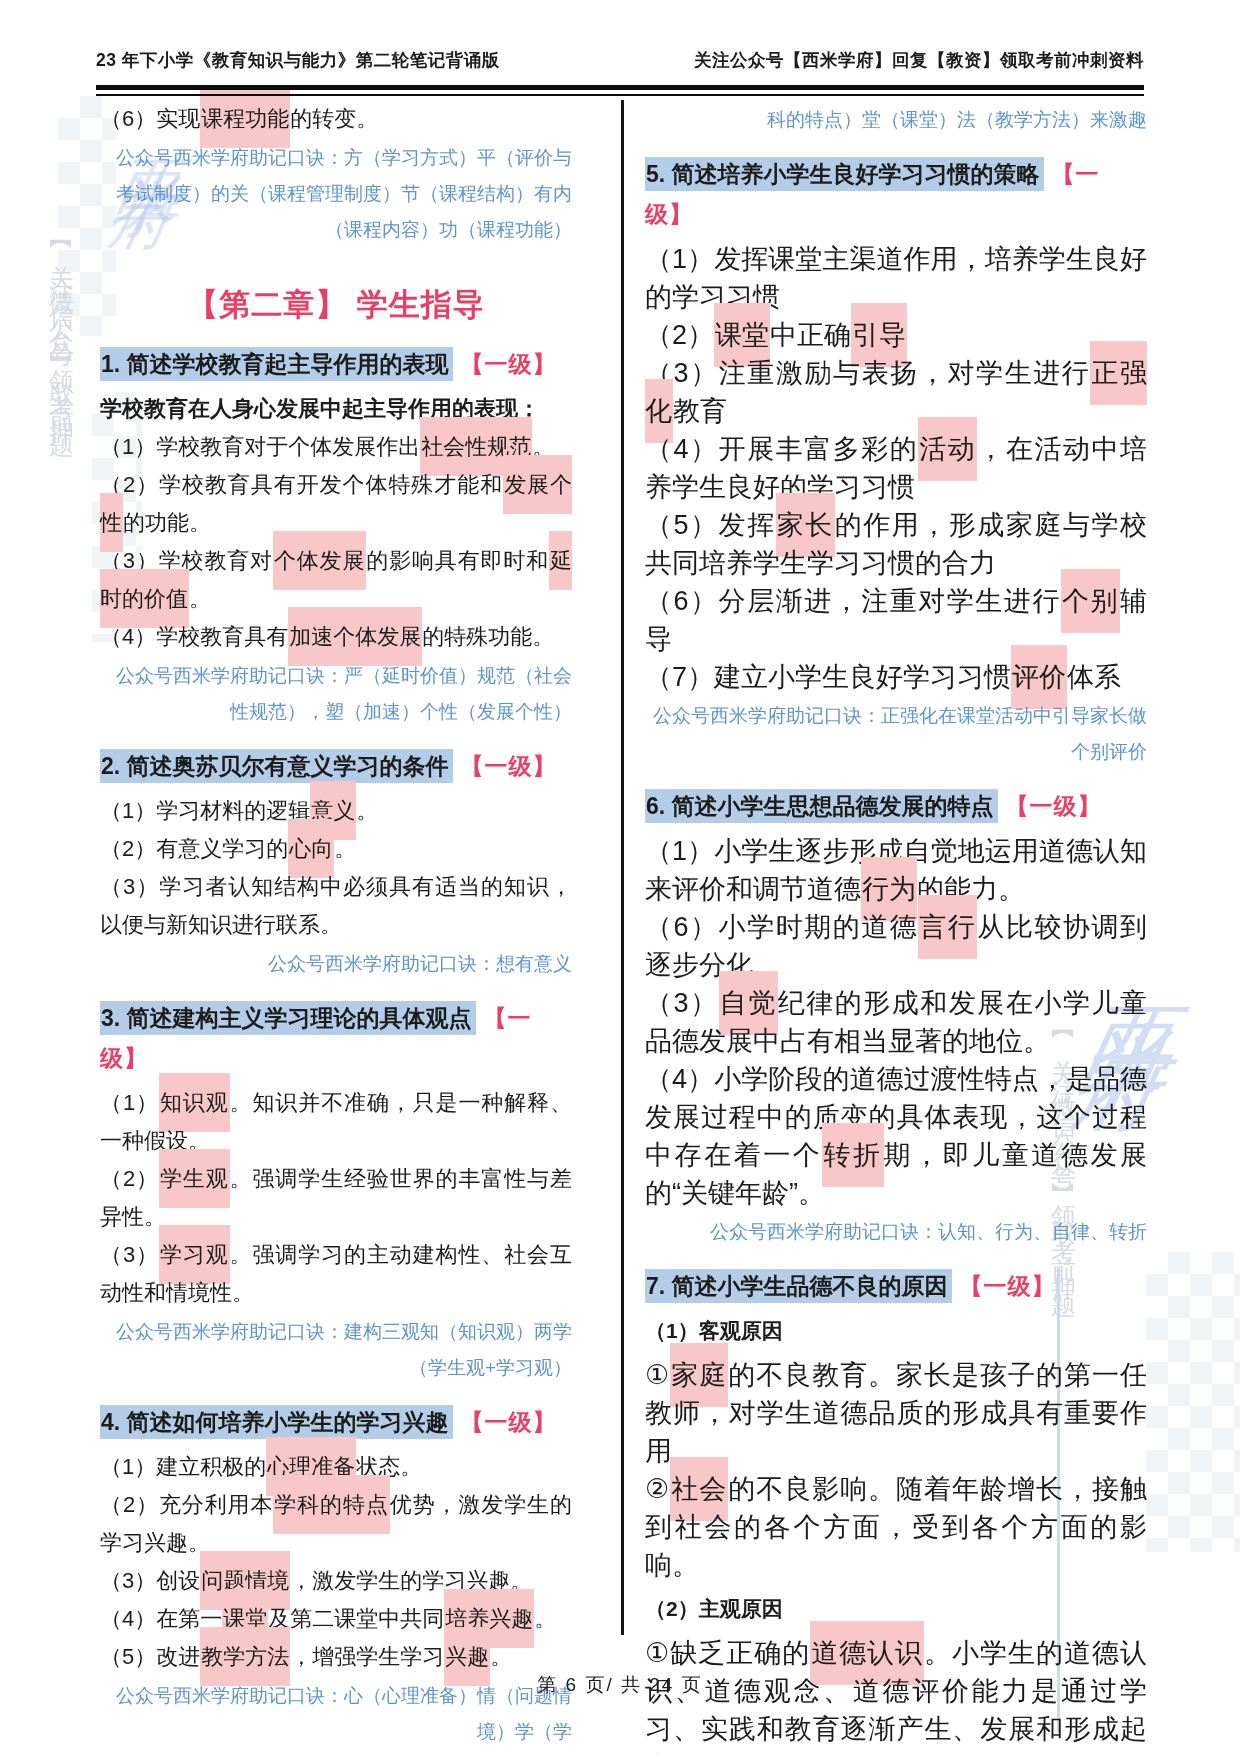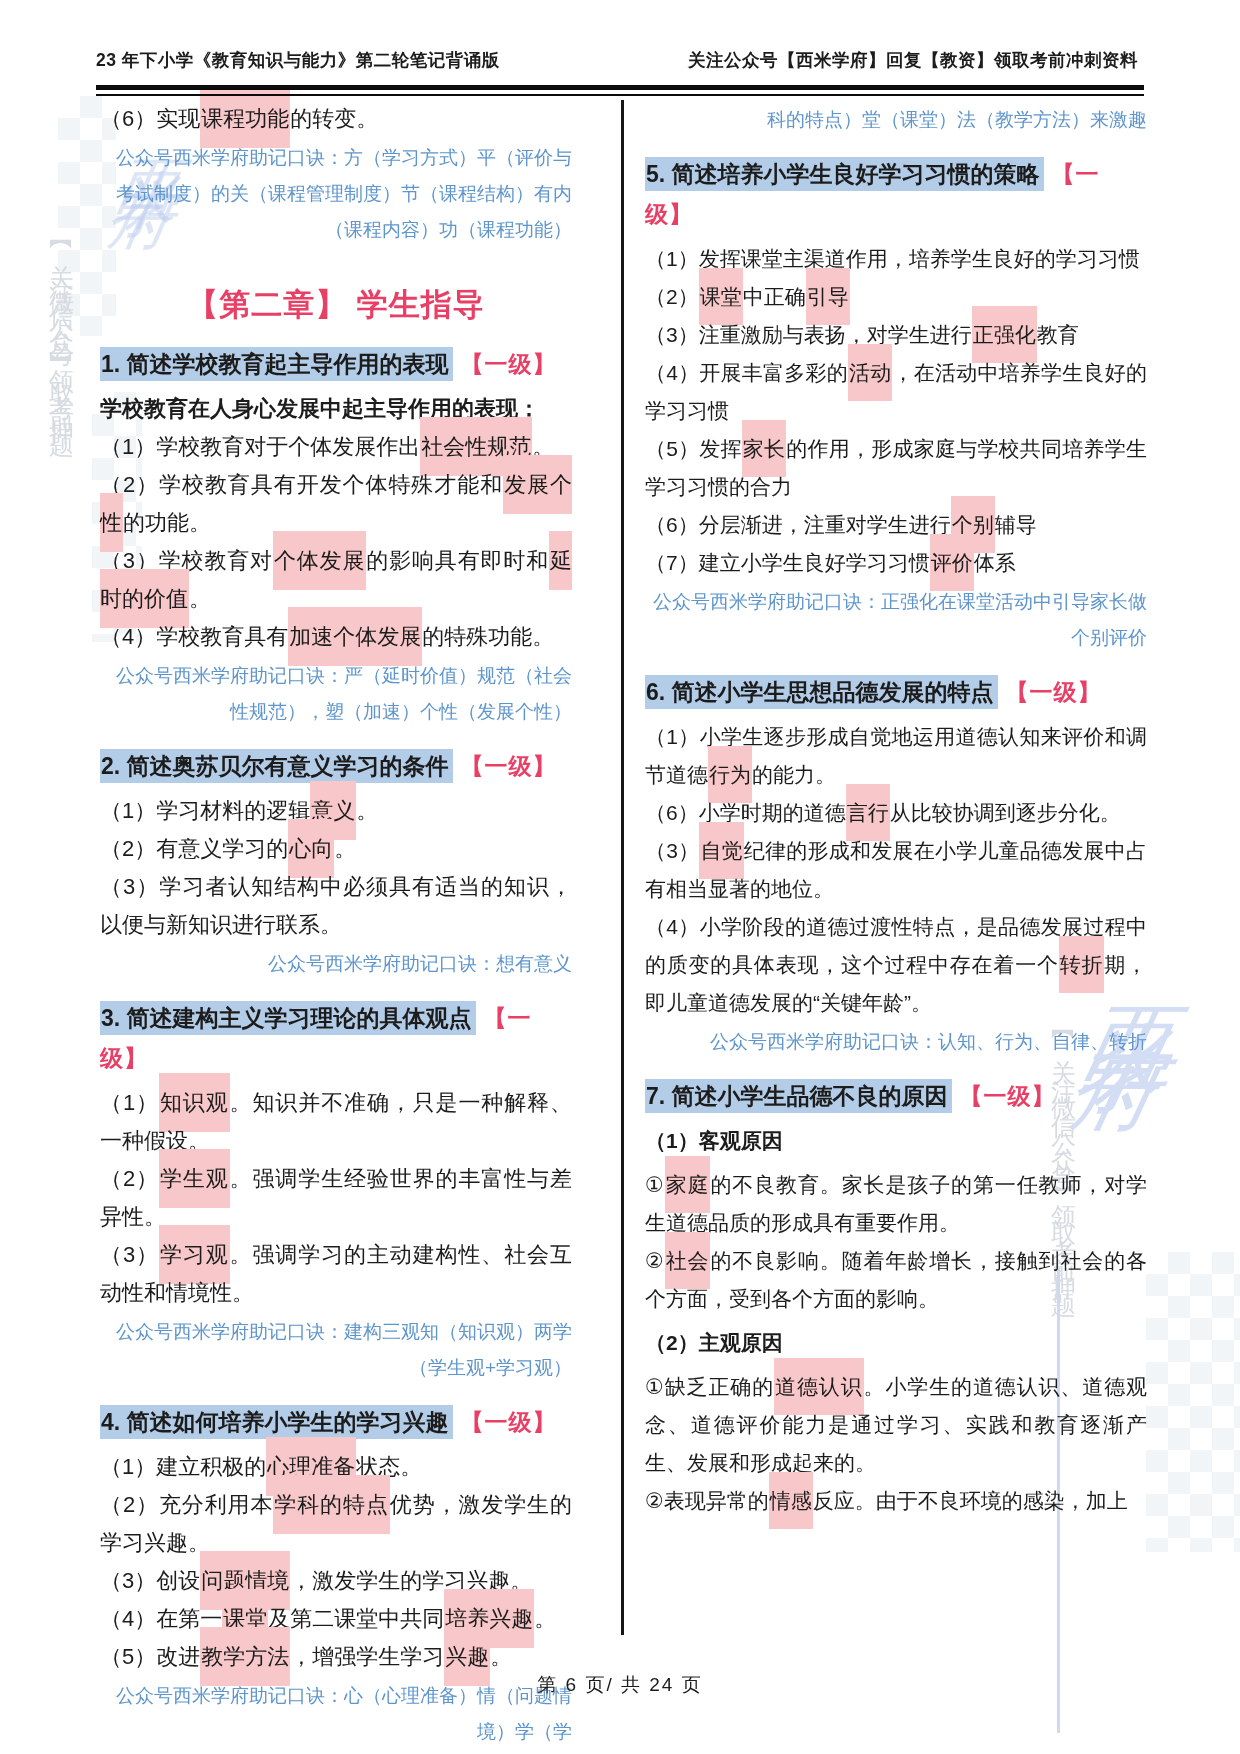--- a/index.html
+++ b/index.html
@@ -9,33 +9,33 @@
     --mnemonic-blue:#5e95cc;
     --body-black:#1c1c1c;
     --wm-blue:#d3ddf4;
     --wm-gray:#d7dbe2;
   }
   html,body{margin:0;padding:0;background:#ffffff;}
   body{font-family:"Liberation Sans","DejaVu Sans",sans-serif;color:var(--body-black);}
   .page{position:relative;width:1240px;height:1754px;background:#ffffff;overflow:hidden;}
 
   
-  .header{position:absolute;left:96px;right:102px;top:48px;display:flex;justify-content:space-between;z-index:3;}
+  .header{position:absolute;left:96px;right:96px;top:48px;display:flex;justify-content:space-between;z-index:3;}
   .header span{font-size:17.5px;font-weight:600;letter-spacing:.5px;white-space:nowrap;}
   .rule-thick{position:absolute;left:96px;right:96px;top:85px;height:5px;background:#0c0c0c;z-index:3;}
   .rule-thin{position:absolute;left:96px;right:96px;top:94px;height:2px;background:#0c0c0c;z-index:3;}
 
   
   .col{position:absolute;top:100px;z-index:2;text-align:justify;}
   .col-left{left:100px;width:472px;}
   .col-right{left:645px;width:502px;}
   .col-divider{position:absolute;left:621px;top:100px;width:3px;height:1535px;background:#161616;z-index:1;}
 
   .body-p{font-size:22px;line-height:38px;margin:0;}
-  .col-right .body-p{font-size:21px;}
+  .col-right .body-p{font-size:27px;}
   .bold{font-weight:bold;}
   .sub{font-size:21px;font-weight:bold;line-height:38px;margin:6px 0;}
 
   .hl-pink{background:var(--pink-highlight);padding:17px 1px;}
 
   .mnemonic{color:var(--mnemonic-blue);font-size:19px;line-height:36px;margin:2px 0 4px 0;text-align:right;}
 
   .chapter{font-size:31px;line-height:46px;font-weight:bold;color:var(--accent-red);margin:34px 0 16px 0;letter-spacing:1px;text-align:center;}
 
   .qhead{font-size:23px;line-height:40px;font-weight:bold;margin:16px 0 6px 0;text-align:left;}

